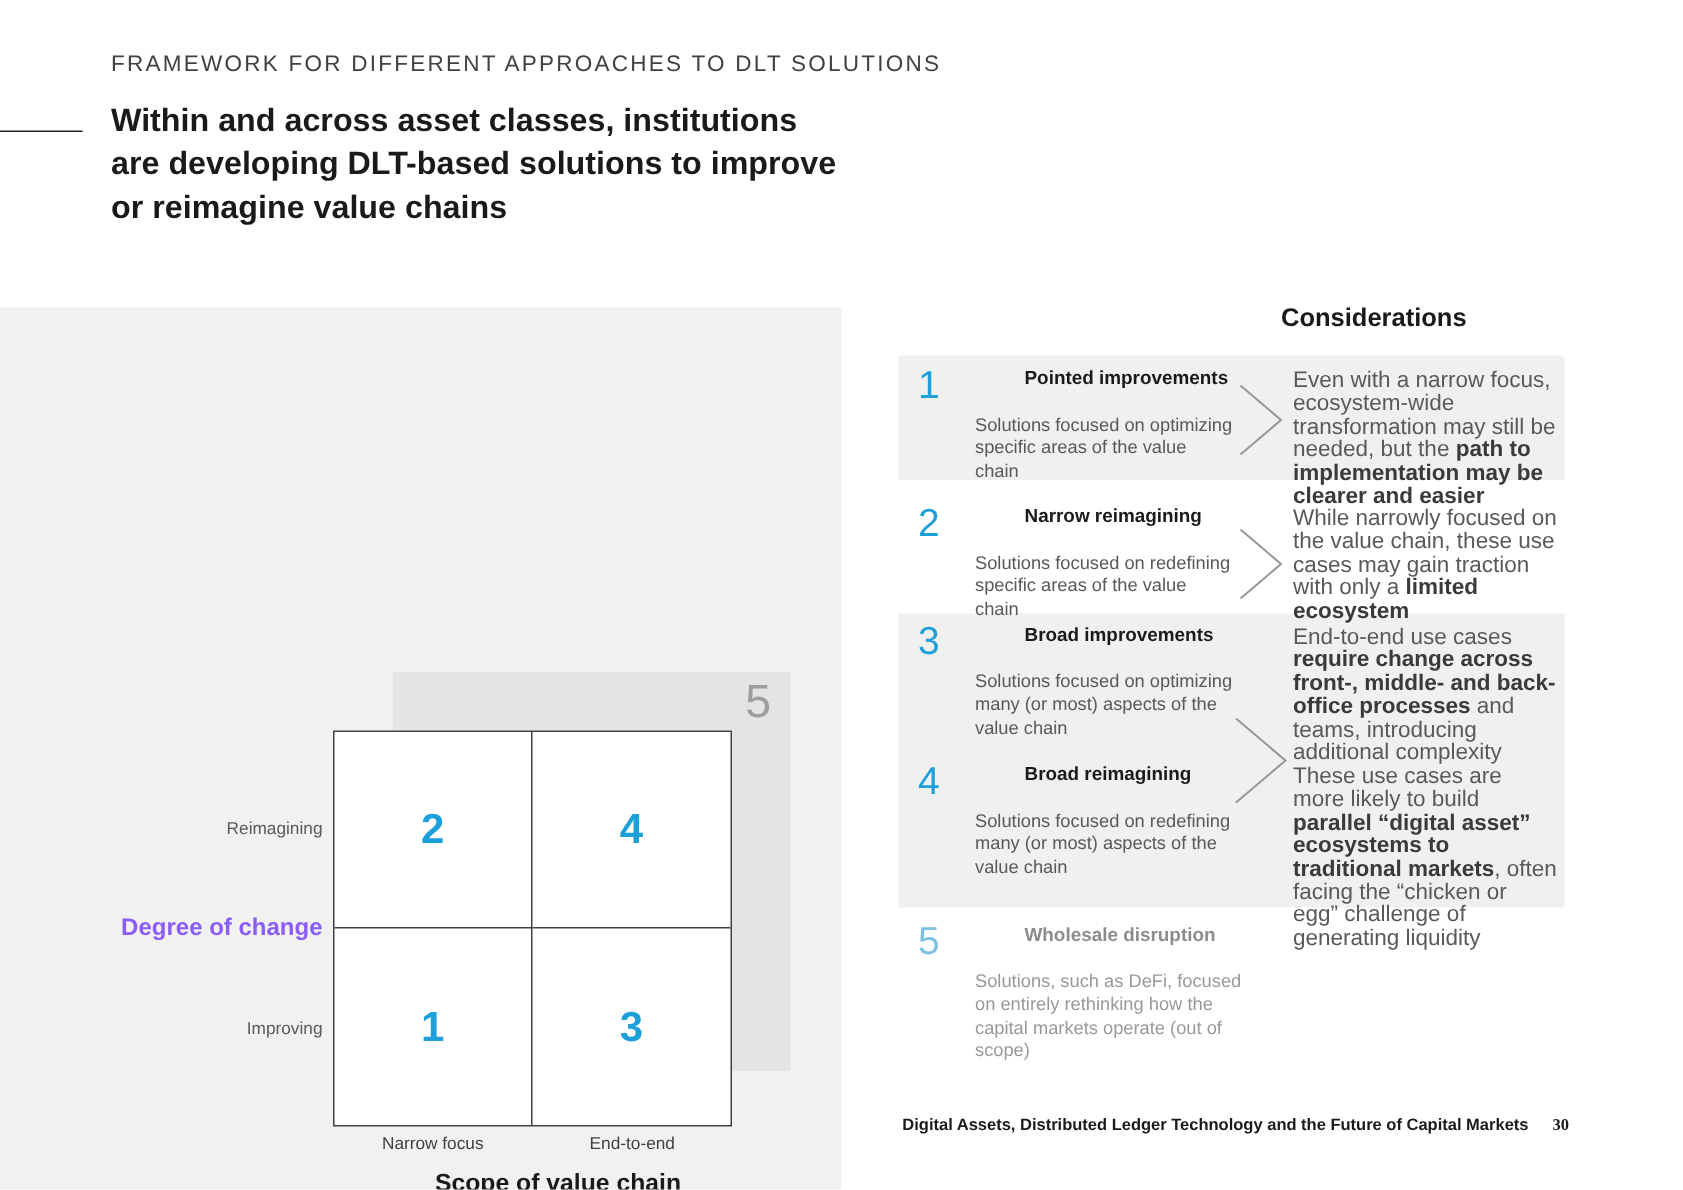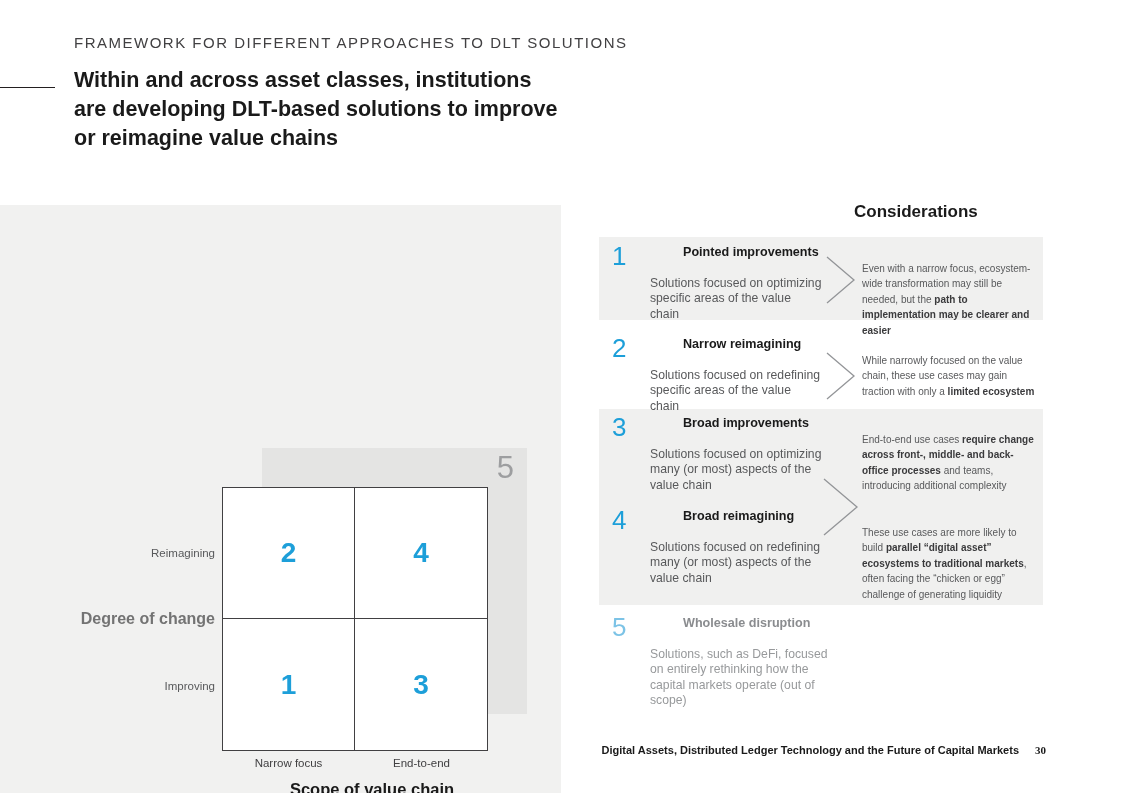--- a/index.html
+++ b/index.html
@@ -28,43 +28,43 @@
           font-size:28px; font-weight:bold; color:#1d9fd9; }
   .cell.tl { border-right:1px solid #414042; border-bottom:1.6px solid #414042; }
   .cell.tr { border-bottom:1.6px solid #414042; }
   .cell.bl { border-right:1px solid #414042; }
 
   .ylab { position:absolute; left:60px; width:155px; text-align:right;
           font-size:11.5px; color:#58595b; }
   .ylab.top { top:342px; }
   .ylab.bottom { top:475px; }
   .yaxis-title { position:absolute; left:30px; top:405px; width:185px; text-align:right;
-                 font-size:16px; font-weight:bold; color:#737373; }
+                 font-size:16px; font-weight:bold; color:#8b5cf6; }
   .xlab { position:absolute; top:552px; width:133px; text-align:center;
           font-size:11.5px; color:#414042; }
   .xlab.left { left:222px; }
   .xlab.right { left:355px; }
   .xaxis-title { position:absolute; left:242px; top:575px; width:260px; text-align:center;
                  font-size:16.5px; font-weight:bold; color:#1a1a1a; }
 
   
   .cons-heading { position:absolute; left:854px; top:202px; font-size:17px;
                   font-weight:bold; color:#1a1a1a; }
   .item-bg { position:absolute; left:599px; width:444px; background:#f0f0ef; }
   .item-bg.a { top:237px; height:83px; }
   .item-bg.b { top:409px; height:196px; }
 
   .row { position:absolute; left:612px; width:424px; }
   .row .num { position:absolute; left:0; top:0; font-size:26px; line-height:26px;
               color:#1d9fd9; }
   .row .txt { position:absolute; left:38px; top:2px; width:172px; }
   .row .txt .t { font-size:12.6px; font-weight:bold; color:#1a1a1a; line-height:15.5px;padding-left:33px; }
   .row .txt .d { font-size:12.2px; color:#58595b; line-height:15.5px; margin-top:15px; }
-  .row .cons { position:absolute; left:250px; top:18px; width:176px;
-               font-size:10px; color:#58595b; line-height:15.4px; }
+  .row .cons { position:absolute; left:250px; top:3px; width:176px;
+               font-size:15px; color:#58595b; line-height:15.4px; }
   .row .cons .b { font-weight:bold; color:#3a3a3c; }
   .row.r1 { top:243px; } .row.r2 { top:335px; } .row.r3 { top:414px; }
   .row.r4 { top:507px; } .row.r5 { top:614px; }
   .row.r5 .num { color:#7cc3e6; }
   .row.r5 .txt .t { color:#8a8c8f; }
   .row.r5 .txt .d { color:#97999b; }
   .row.r5 .txt { width:190px; }
 
   .chev { position:absolute; }
   .chev.c1 { left:826px; top:256px; }

